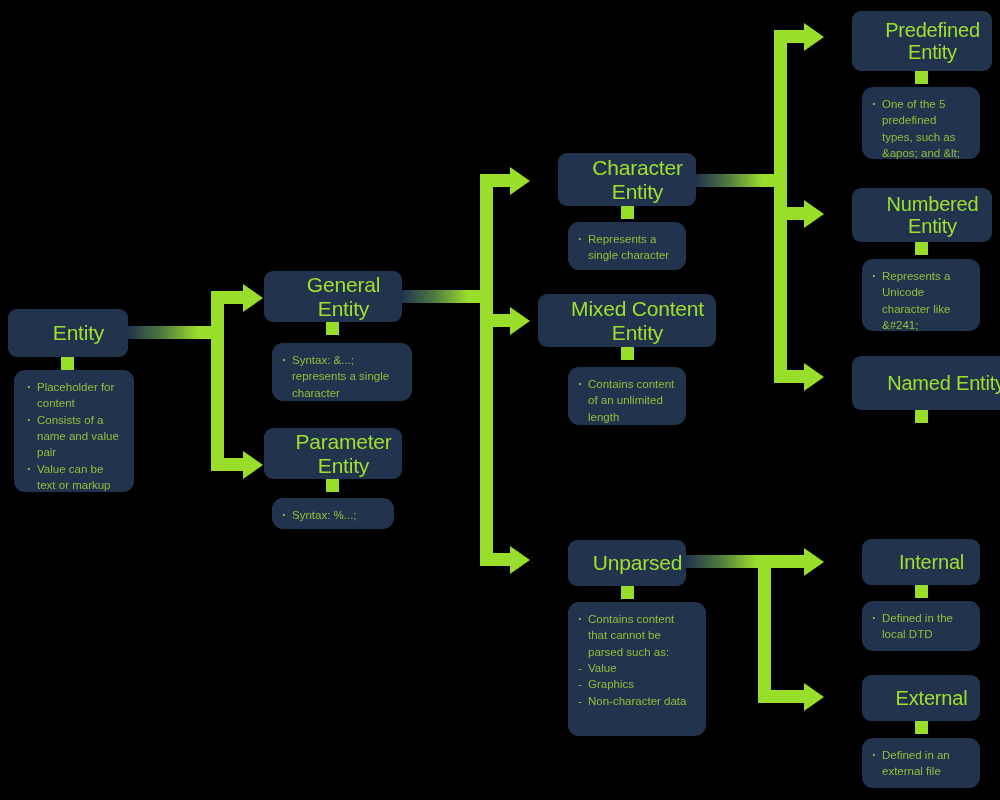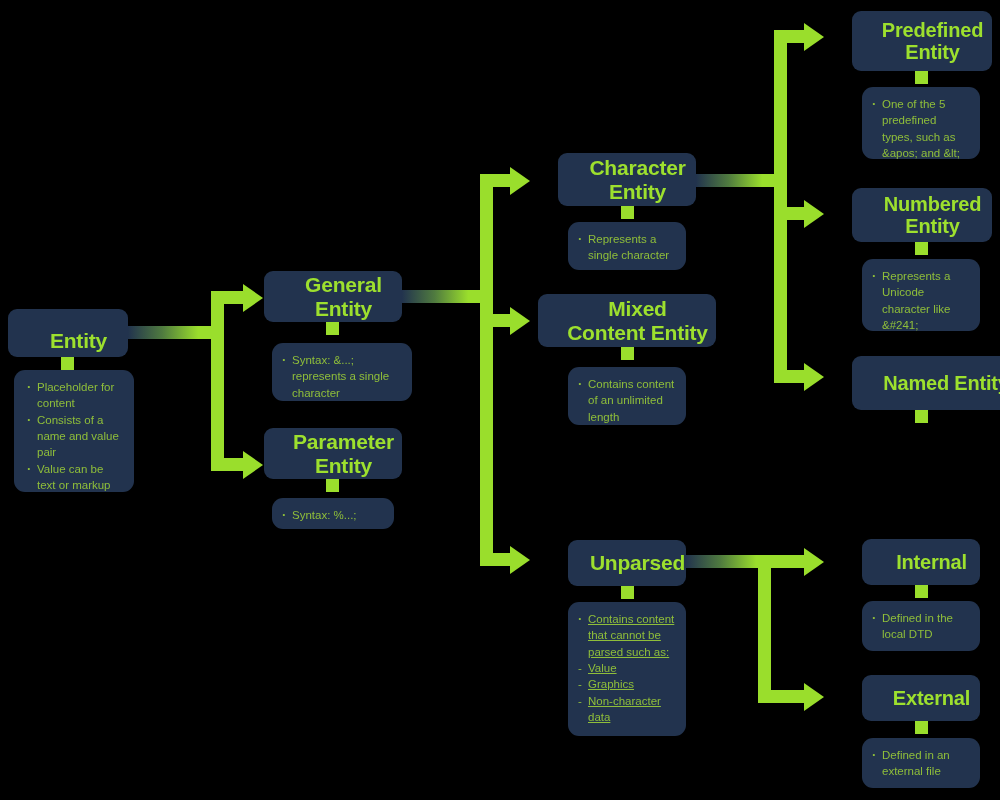--- a/index.html
+++ b/index.html
@@ -22,21 +22,21 @@
     box-sizing: border-box;
     background: #22334e;
     border-radius: 9px;
     display: flex;
     align-items: center;
     justify-content: center;
     text-align: center;
   }
   .node-title {
     color: #9de02e;
-    font-weight: bold;
+    font-weight: normal;
     line-height: 1.12;
     letter-spacing: -0.2px;
     padding: 4px 8px;
     margin-left: 21px;
   }
   .t-lg { font-size: 21px; }
   .t-md { font-size: 20px; }
 
   
   .detail {
@@ -138,21 +138,21 @@
   <div class="bar-h" style="left:774px; top:370px; width:32px;"></div>
   <div class="arrow-r" style="left:804px; top:363px;"></div>
 
   <div class="grad-h" style="left:686px; top:555px; width:90px;"></div>
   <div class="bar-v" style="left:758px; top:555px; height:148px;"></div>
   <div class="bar-h" style="left:758px; top:555px; width:48px;"></div>
   <div class="arrow-r" style="left:804px; top:548px;"></div>
   <div class="bar-h" style="left:758px; top:690px; width:48px;"></div>
   <div class="arrow-r" style="left:804px; top:683px;"></div>
 
-  <div class="node" style="left:8px; top:309px; width:120px; height:48px;align-items:flex-end;">
+  <div class="node" style="left:8px; top:309px; width:120px; height:48px;">
     <span class="node-title t-lg">Entity</span>
   </div>
   <div class="stud" style="left:61px; top:357px;"></div>
   <div class="detail" style="left:14px; top:370px; width:120px; height:122px;padding-left:12px;">
     <ul>
       <li class="b">Placeholder for content</li>
       <li class="b">Consists of  a name and value pair</li>
       <li class="b">Value can be text or markup</li>
     </ul>
   </div>
@@ -194,21 +194,21 @@
   <div class="detail" style="left:568px; top:367px; width:118px; height:58px;">
     <ul>
       <li class="b">Contains content of an unlimited length</li>
     </ul>
   </div>
 
   <div class="node" style="left:568px; top:540px; width:118px; height:46px;">
     <span class="node-title t-lg">Unparsed</span>
   </div>
   <div class="stud" style="left:621px; top:586px;"></div>
-  <div class="detail" style="left:568px; top:602px; width:118px; height:134px;text-decoration:underline;">
+  <div class="detail" style="left:568px; top:602px; width:138px; height:134px;">
     <ul>
       <li class="b">Contains content that cannot be parsed such as:</li>
       <li class="d">Value</li>
       <li class="d">Graphics</li>
       <li class="d">Non-character data</li>
     </ul>
   </div>
 
   <div class="node" style="left:852px; top:11px; width:140px; height:60px;">
     <span class="node-title t-md">Predefined Entity</span>

